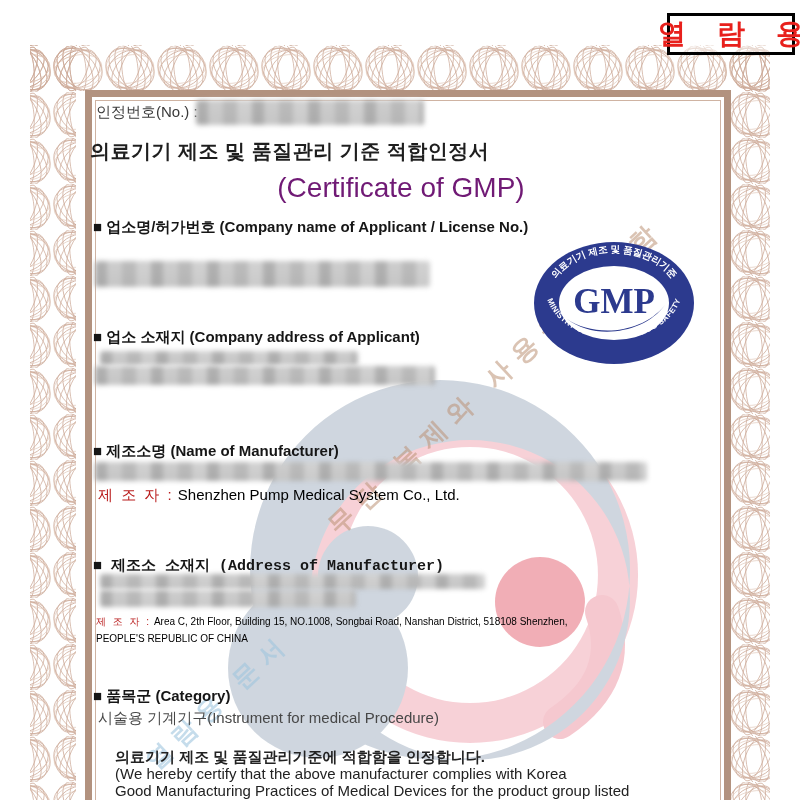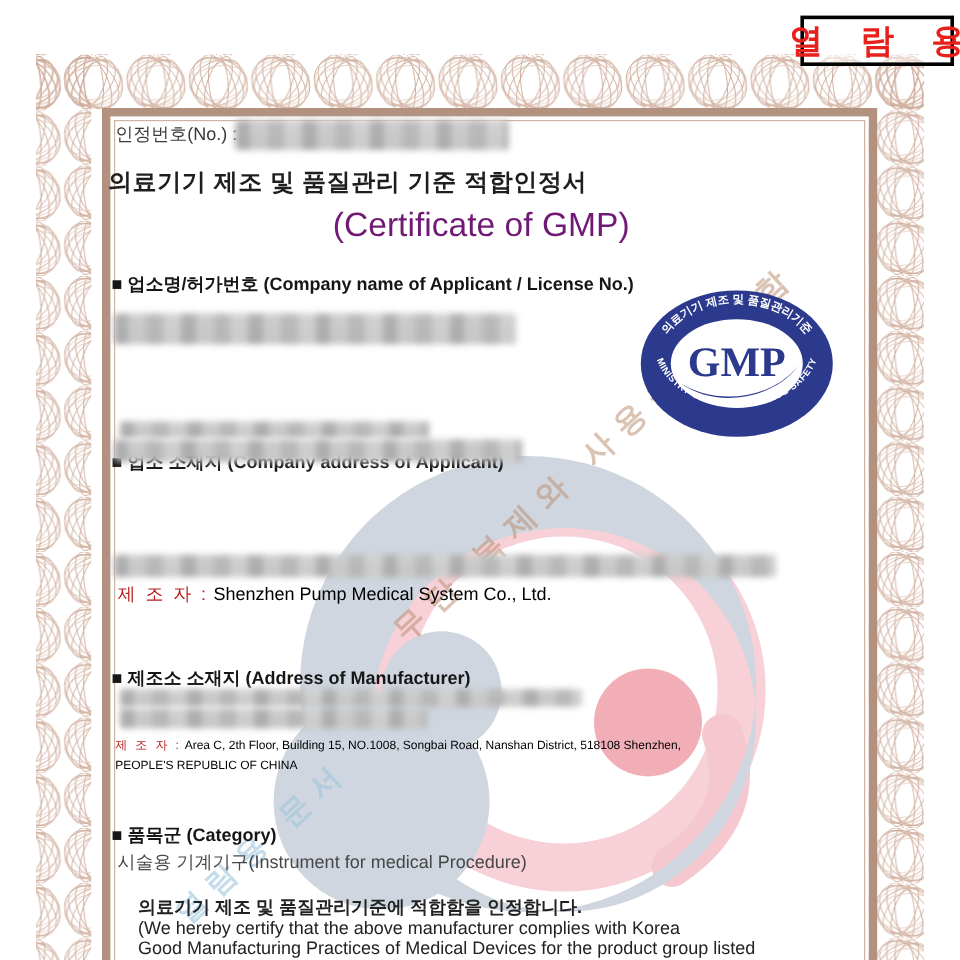--- a/index.html
+++ b/index.html
@@ -114,34 +114,35 @@
   <div class="stamp">열 람 용</div>
 
   <div class="content">
 
     <div class="certno">인정번호(No.) :</div>
     <div class="redact" style="left:196px;top:100px;width:228px;height:25px;"></div>
 
     <div class="title-ko">의료기기 제조 및 품질관리 기준 적합인정서</div>
     <div class="title-en">(Certificate of GMP)</div>
 
-    <div class="sec" style="top:228px;">■ 업소명/허가번호 (Company name of Applicant / License No.)</div>
+    <div class="sec" style="top:218px;">■ 업소명/허가번호 (Company name of Applicant / License No.)</div>
     <div class="redact" style="left:95px;top:261px;width:335px;height:26px;"></div>
 
-    <div class="sec" style="top:328px;margin-top:48px;">■ 업소 소재지 (Company address of Applicant)</div>
+    <div class="sec" style="top:328px;">■ 업소 소재지 (Company address of Applicant)</div>
     <div class="redact" style="left:100px;top:351px;width:258px;height:14px;"></div>
     <div class="redact" style="left:95px;top:366px;width:340px;height:19px;"></div>
 
+    <div class="sec" style="top:442px;">■ 제조소명 (Name of Manufacturer)</div>
     <div class="redact" style="left:95px;top:462px;width:552px;height:19px;"></div>
     <div class="val" style="left:98px;top:486px;">
       <span class="maker-label">제 조 자 :</span>
       <span class="maker-val">Shenzhen Pump Medical System Co., Ltd.</span>
     </div>
 
-    <div class="sec" style="top:556px;">■ 제조소 소재지 (Address of Manufacturer)</div>
+    <div class="sec" style="top:556px;font-family:Liberation Mono, monospace;">■ 제조소 소재지 (Address of Manufacturer)</div>
     <div class="redact" style="left:100px;top:574px;width:385px;height:15px;"></div>
     <div class="redact" style="left:100px;top:590px;width:256px;height:17px;"></div>
     <div class="val addr" style="left:96px;top:613px;">
       <span class="maker-label">제 조 자 :</span>
       <span class="maker-val">Area C, 2th Floor, Building 15, NO.1008, Songbai Road, Nanshan District, 518108 Shenzhen,</span><br>
       <span class="maker-val">PEOPLE'S REPUBLIC OF CHINA</span>
     </div>
 
     <div class="sec" style="top:687px;">■ 품목군 (Category)</div>
     <div class="val" style="left:98px;top:709px;color:#474747;">시술용 기계기구(Instrument for medical Procedure)</div>

